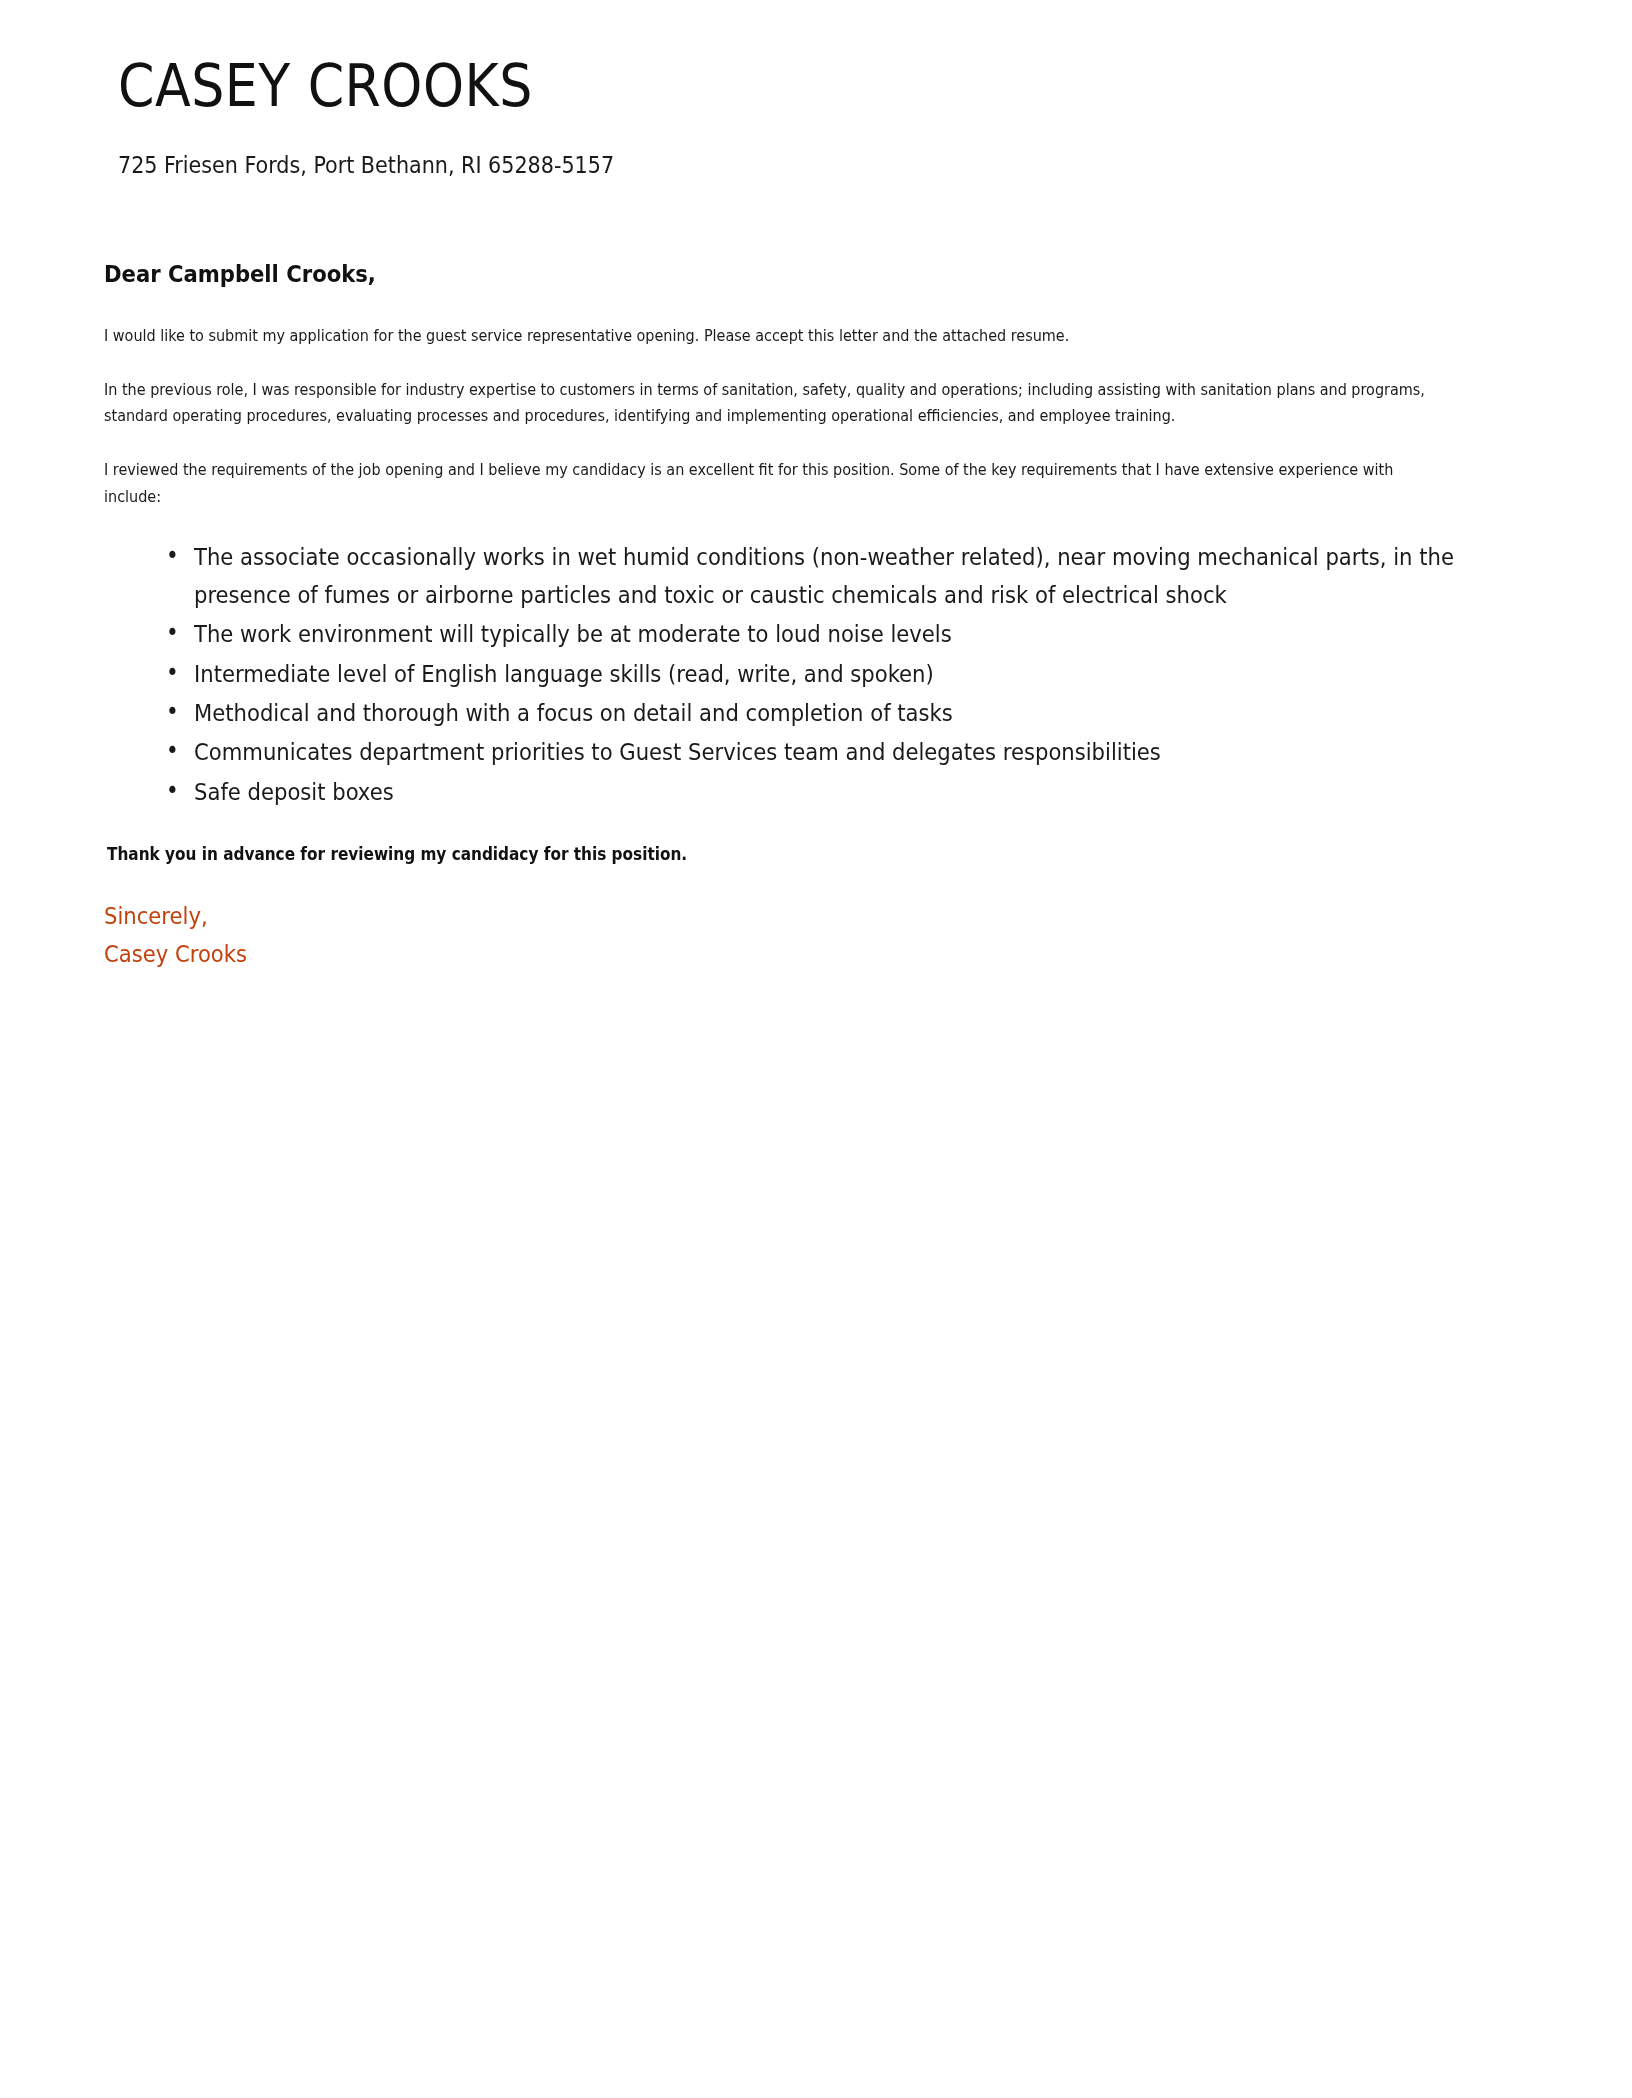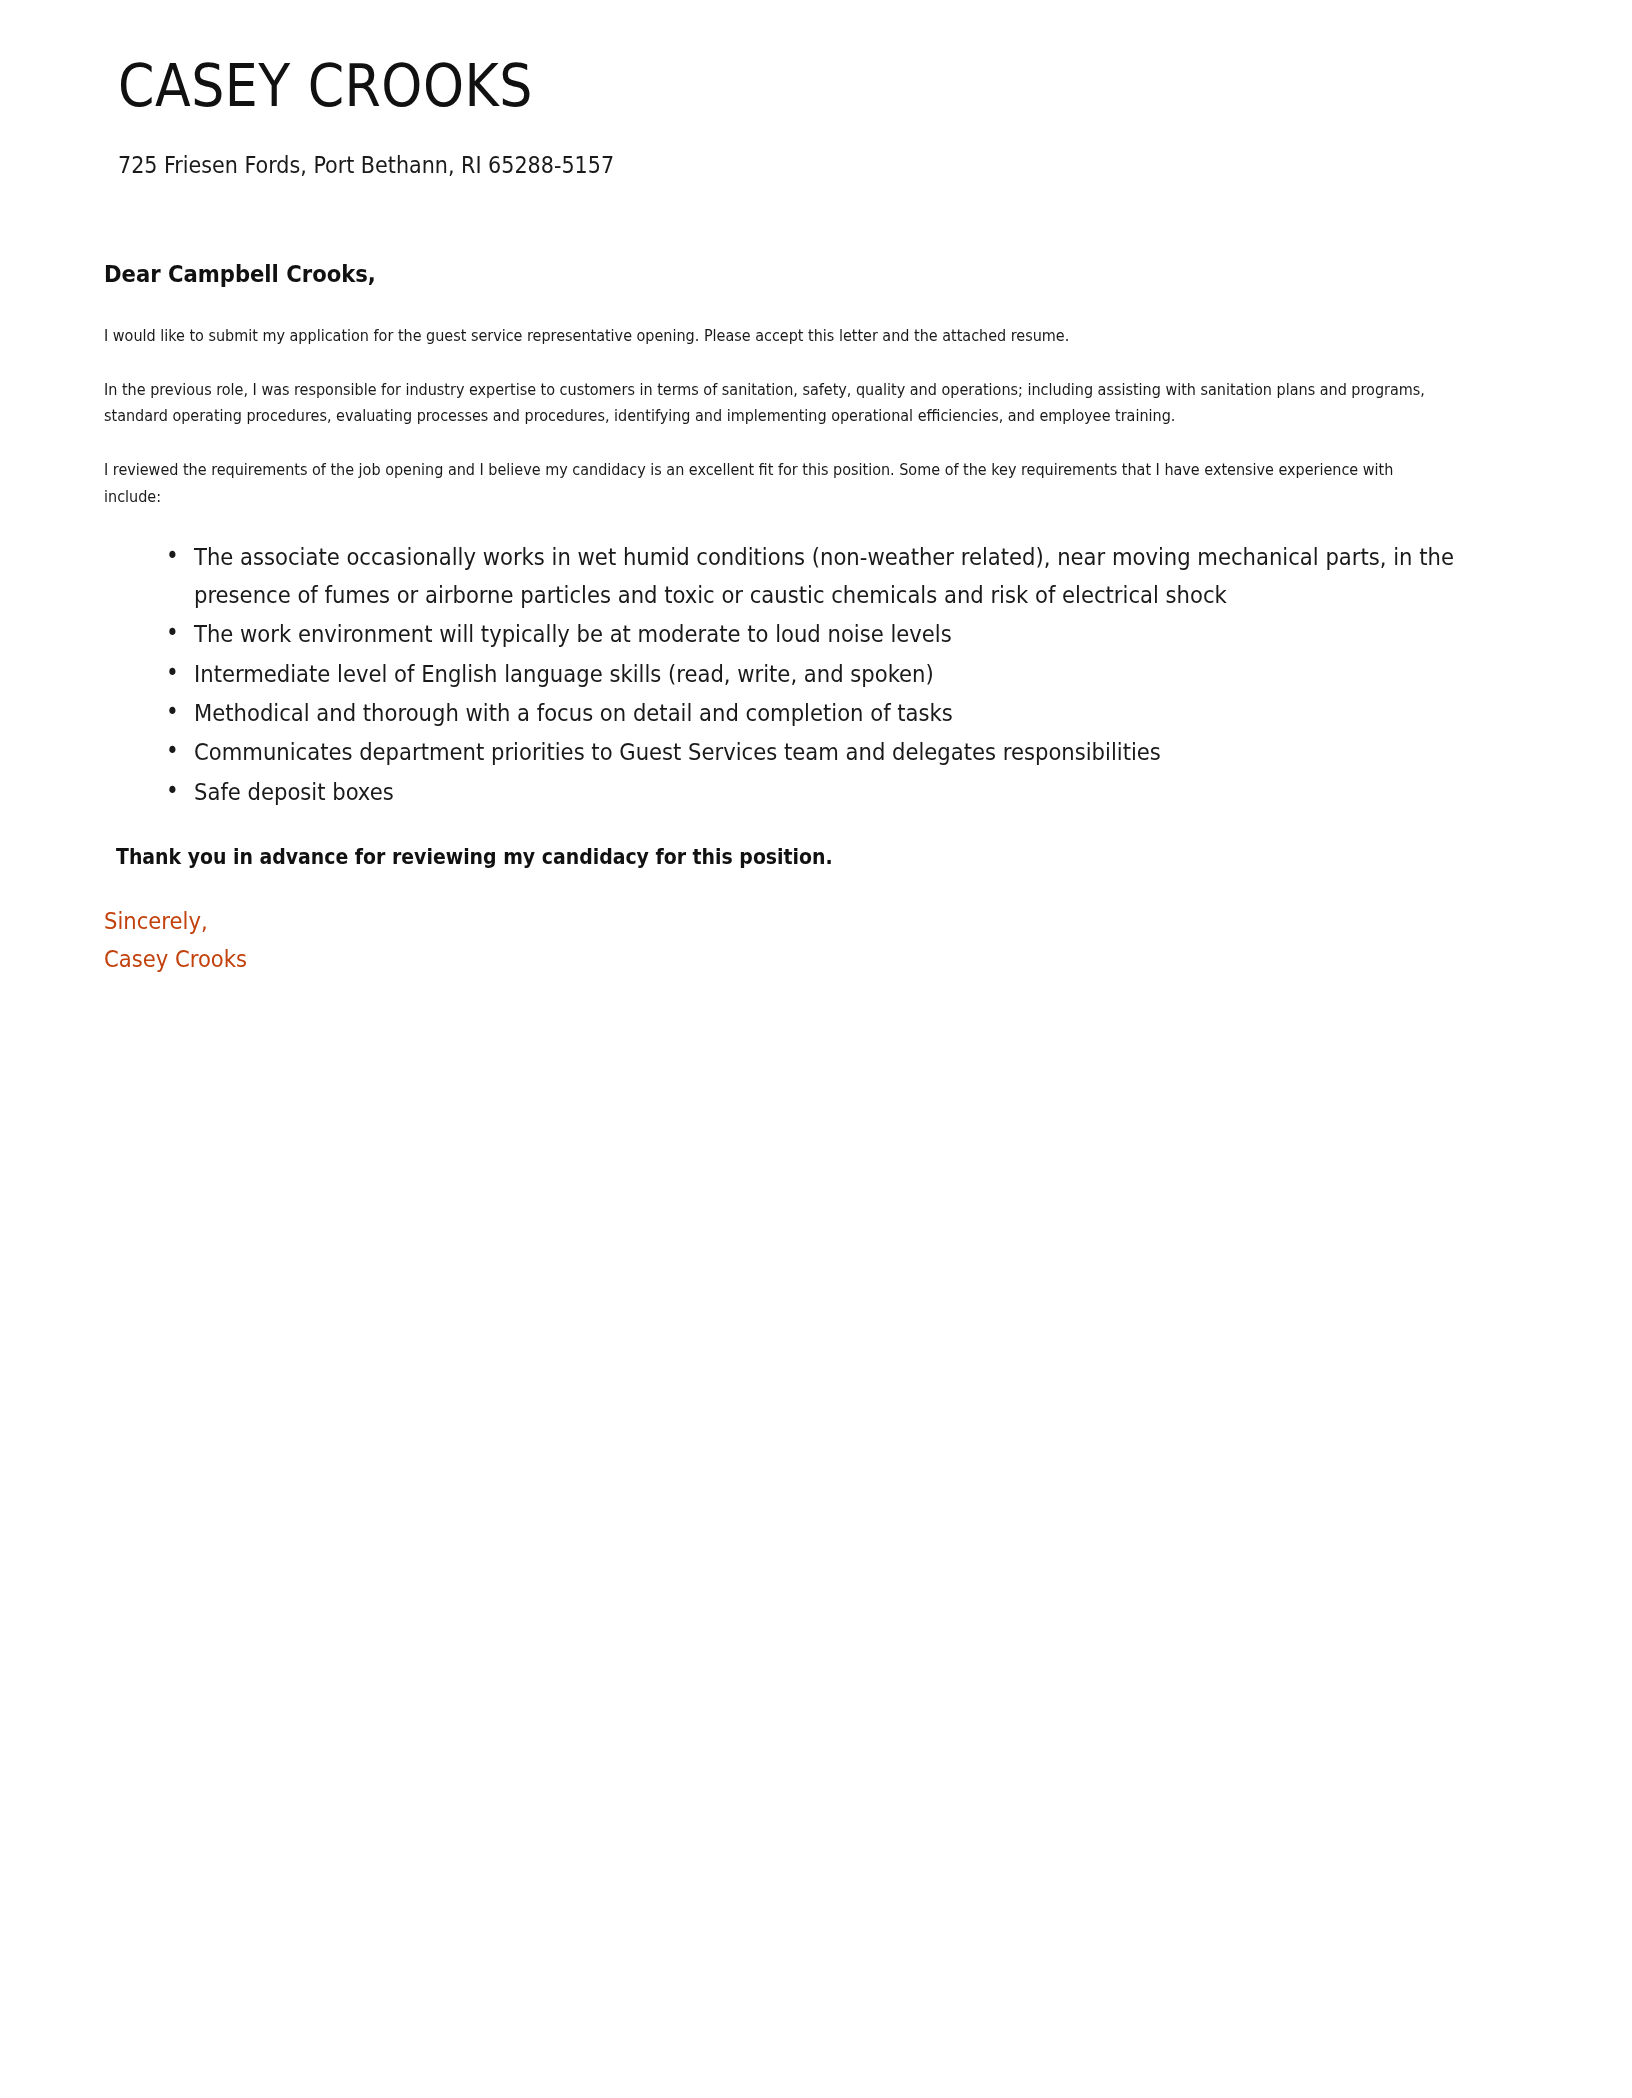--- a/index.html
+++ b/index.html
@@ -87,24 +87,24 @@
   .requirements-list li::before {
     content: "\2022";
     position: absolute;
     left: 4px;
     top: -1px;
     font-size: 24px;
     color: #1a1a1a;
   }
   .closing-thanks {
     font-family: "DejaVu Sans Condensed", "Liberation Sans Narrow", "Liberation Sans", sans-serif;
-    font-size: 21px;
+    font-size: 17px;
     font-weight: 700;
     color: #111111;
-    margin: 32px 0 30px 12px;
+    margin: 32px 0 30px 3px;
     line-height: 1.4;
   }
   .signoff {
     font-family: "DejaVu Sans Condensed", "Liberation Sans Narrow", "Liberation Sans", sans-serif;
     font-size: 23.5px;
     font-weight: 400;
     color: #c2410c;
     line-height: 1.62;
     margin: 0;
   }

